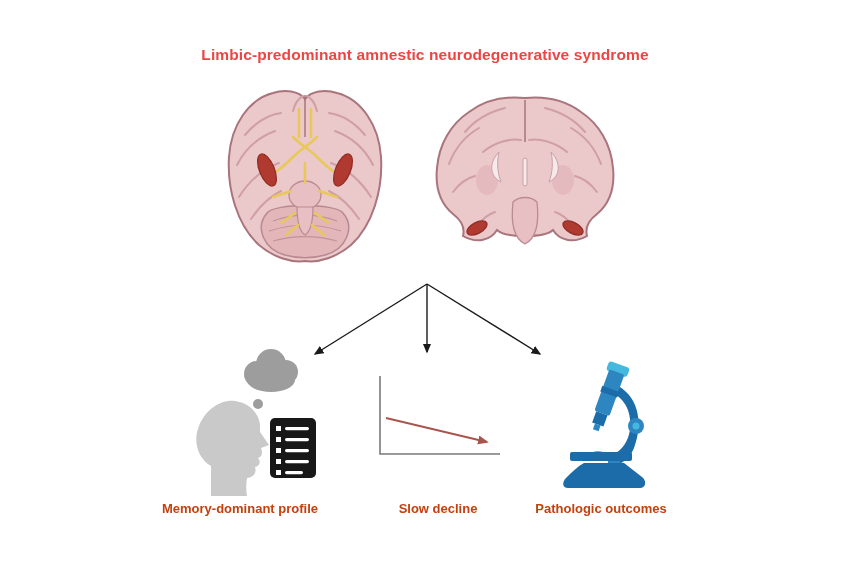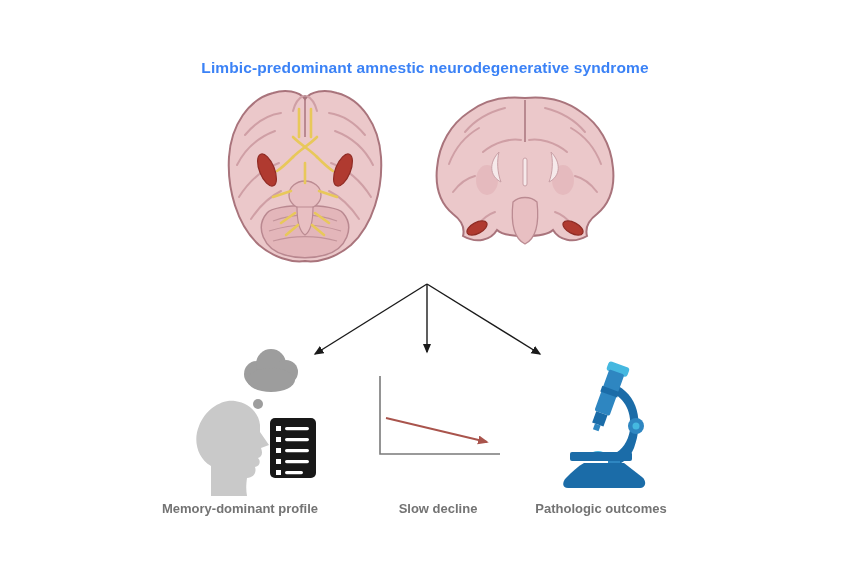--- a/index.html
+++ b/index.html
@@ -4,26 +4,26 @@
 <style>
   html,body{margin:0;padding:0;background:#ffffff;}
   .canvas{
     position:relative;
     width:850px;height:566px;
     background:#ffffff;
     font-family:"Liberation Sans", sans-serif;
     overflow:hidden;
   }
   .fig-title{
-    position:absolute;top:59px;left:0;width:100%;
-    text-align:center;font-weight:bold;font-size:15.5px;color:#3b82f6;
+    position:absolute;top:46px;left:0;width:100%;
+    text-align:center;font-weight:bold;font-size:15.5px;color:#ef4444;
     letter-spacing:.1px;
   }
   .caption{
-    position:absolute;font-weight:bold;font-size:13px;color:#737373;
+    position:absolute;font-weight:bold;font-size:13px;color:#c2410c;
     text-align:center;
   }
   .cap-memory{left:130px;top:501px;width:220px;}
   .cap-slow{left:368px;top:501px;width:140px;}
   .cap-path{left:505px;top:501px;width:192px;}
   .abs{position:absolute;}
 </style>
 </head>
 <body>
 

